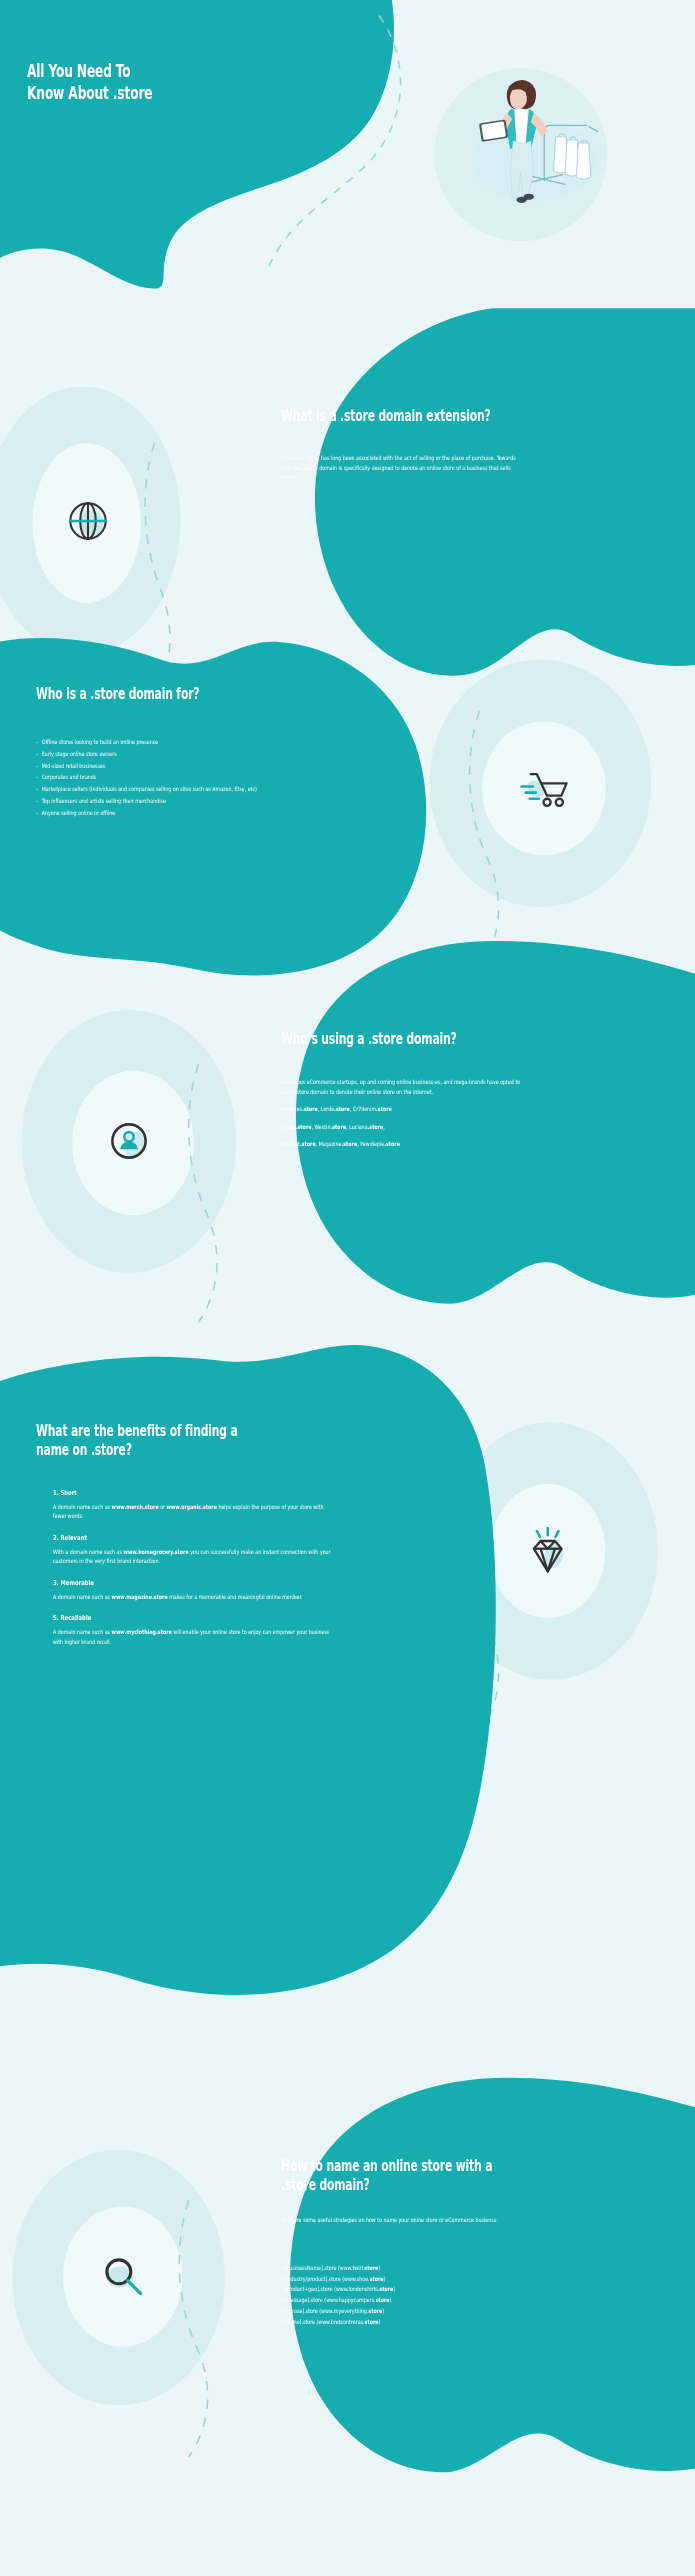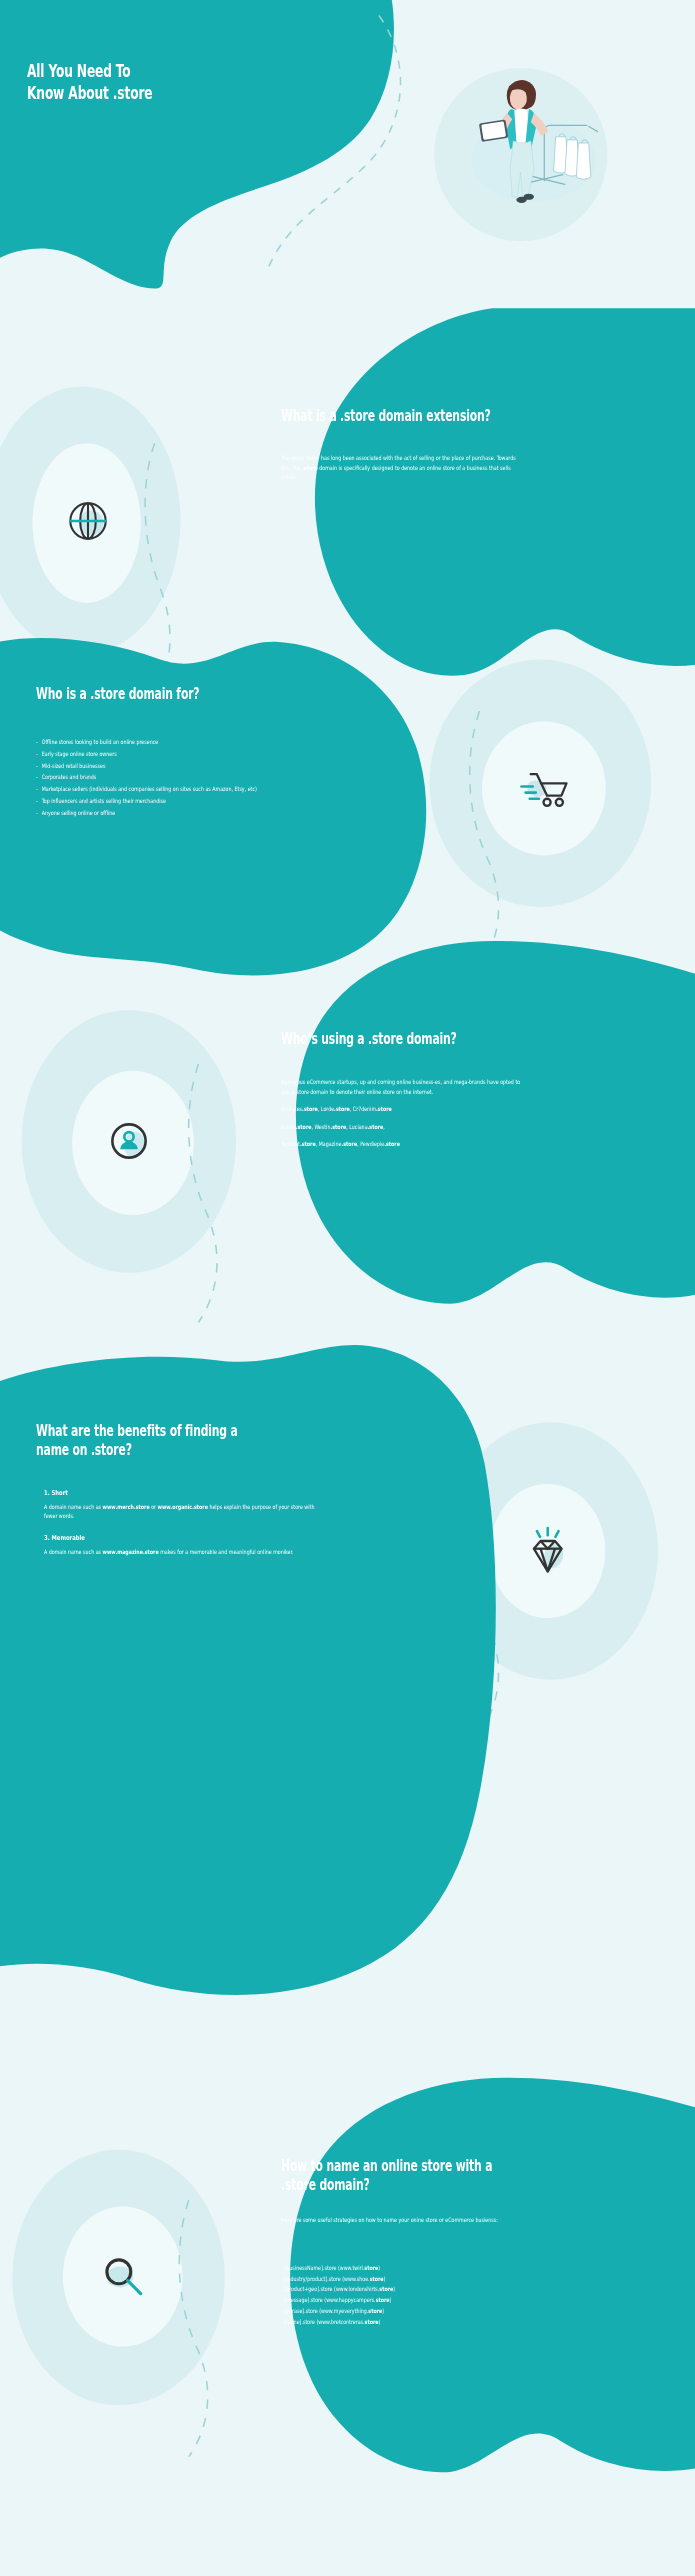--- a/index.html
+++ b/index.html
@@ -275,36 +275,48 @@
   <div class="txt body" style="left:281px; top:1077px; width:278px;">
     <div class="para">Numerous eCommerce startups, up and coming online business-es, and mega-brands have opted to use a .store domain to denote their online store on the internet.</div>
     <div class="para">Emirates<b>.store</b>, Lorde<b>.store</b>, Cr7denim<b>.store</b></div>
     <div class="para">Kindle<b>.store</b>, Westin<b>.store</b>, Luciana<b>.store</b>,</div>
     <div class="para">TopCoat<b>.store</b>, Magazine<b>.store</b>, Pewdiepie<b>.store</b></div>
   </div>
 
   <div class="txt display sec-title" style="left:36px; top:1422px; width:392px;">What are the benefits of finding a
 name on .store?</div>
 
-  <div class="txt" style="left:44px; top:1489px; width:319px;">
+  <div class="txt" style="left:53px; top:1489px; width:319px;">
 
     <div>
       <div class="benefit-h">1. Short</div>
       <div class="body benefit-p">A domain name such as <b>www.merch.store</b> or <b>www.organic.store</b>
         helps explain the purpose of your store with fewer words.</div>
     </div>
 
+    <div>
+      <div class="benefit-h">2. Relevant</div>
+      <div class="body benefit-p">With a domain name such as <b>www.homegrocery.store</b> you can
+        successfully make an instant connection with your customers in
+        the very first brand interaction.</div>
+    </div>
 
     <div>
       <div class="benefit-h">3. Memorable</div>
       <div class="body benefit-p">A domain name such as <b>www.magazine.store</b> makes for a
         memorable and meaningful online moniker.</div>
     </div>
 
 
+    <div>
+      <div class="benefit-h">5. Recallable</div>
+      <div class="body benefit-p">A domain name such as <b>www.myclothing.store</b> will enable your
+        online store to enjoy can empower your business with higher
+        brand recall.</div>
+    </div>
   </div>
 
   <div class="txt display sec-title" style="left:281px; top:2157px; width:381px;">How to name an online store with a
 .store domain?</div>
   <div class="txt body" style="left:281px; top:2215px; width:289px;">
     <div class="para">Here are some useful strategies on how to name your onine store or eCommerce busienss:</div>
   </div>
   <ul class="txt body plainlist" style="left:281px; top:2263px; width:309px;">
     <li>- [BusinessName].store (www.twirl.<b>store</b>)</li>
     <li>- [industry/product].store (www.shoe.<b>store</b>)</li>

